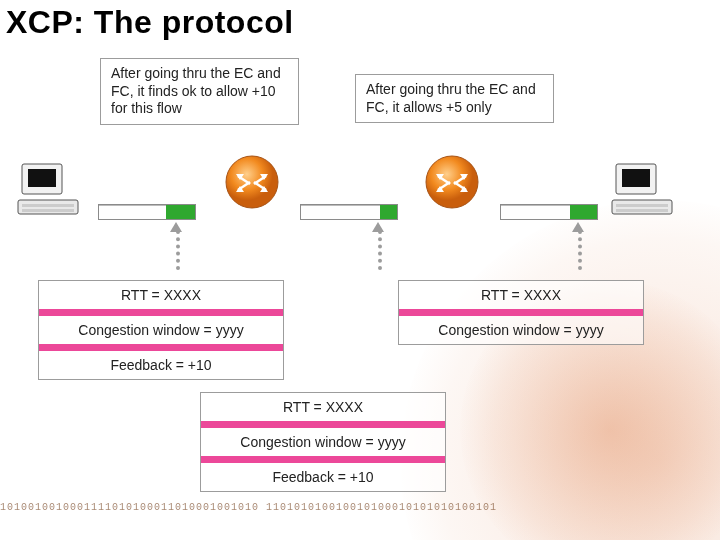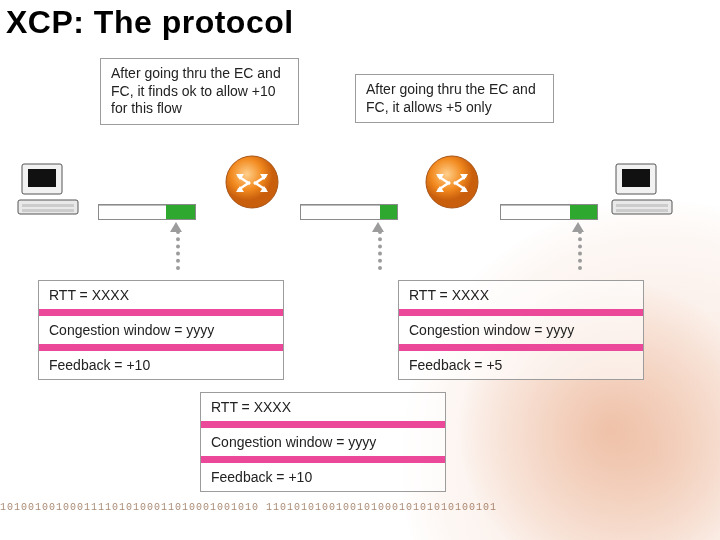--- a/index.html
+++ b/index.html
@@ -8,21 +8,21 @@
   
   .bg-circle { position:absolute; border-radius:50%; pointer-events:none; }
   .c1 { width:520px; height:520px; right:-200px; bottom:-180px; background: radial-gradient(circle at center, rgba(214,95,30,0.18), rgba(214,95,30,0.05) 60%, rgba(214,95,30,0) 72%); }
   .c2 { width:300px; height:300px; right:-40px; bottom:-40px; background: radial-gradient(circle at center, rgba(214,95,30,0.28), rgba(214,95,30,0.08) 55%, rgba(214,95,30,0) 72%); }
   .binary-strip { position:absolute; left:0; right:0; bottom:12px; height:26px; font-family: "Courier New", monospace; font-size:10px; letter-spacing:1px; color:#7a4a28; opacity:0.65; white-space:nowrap; overflow:hidden; pointer-events:none; }
 
   .title { position:absolute; left:6px; top:4px; font-size:32px; font-weight:900; font-family: Arial, sans-serif; color:#000; letter-spacing:0.5px; }
 
   .box { position:absolute; border:1.5px solid #9c9c9c; background:rgba(255,255,255,0.6); font-size:14px; color:#222; }
   .callout { padding:6px 10px; line-height:1.25; }
-  .infobox { padding:0; }
+  .infobox { padding:0;text-align:center; }
   .infobox .row { padding:6px 10px; border-top:7px solid #ec4899; }
   .infobox .row:first-child { border-top:none; }
 
   
   .pc { position:absolute; width:64px; height:60px; }
   .pc svg { width:100%; height:100%; }
   .router { position:absolute; width:56px; height:56px; }
   .router svg { width:100%; height:100%; }
 
   
@@ -126,20 +126,19 @@
 
 <div class="box infobox" style="left:38px; top:280px; width:244px;">
   <div class="row">RTT = XXXX</div>
   <div class="row">Congestion window = yyyy</div>
   <div class="row">Feedback = +10</div>
 </div>
 
 <div class="box infobox" style="left:398px; top:280px; width:244px;">
   <div class="row">RTT = XXXX</div>
   <div class="row">Congestion window = yyyy</div>
-  <div class="row">Feedback = +5</div>
 </div>
 
 <div class="box infobox" style="left:200px; top:392px; width:244px;">
   <div class="row">RTT = XXXX</div>
   <div class="row">Congestion window = yyyy</div>
   <div class="row">Feedback = +10</div>
 </div>
 
 </body></html>

